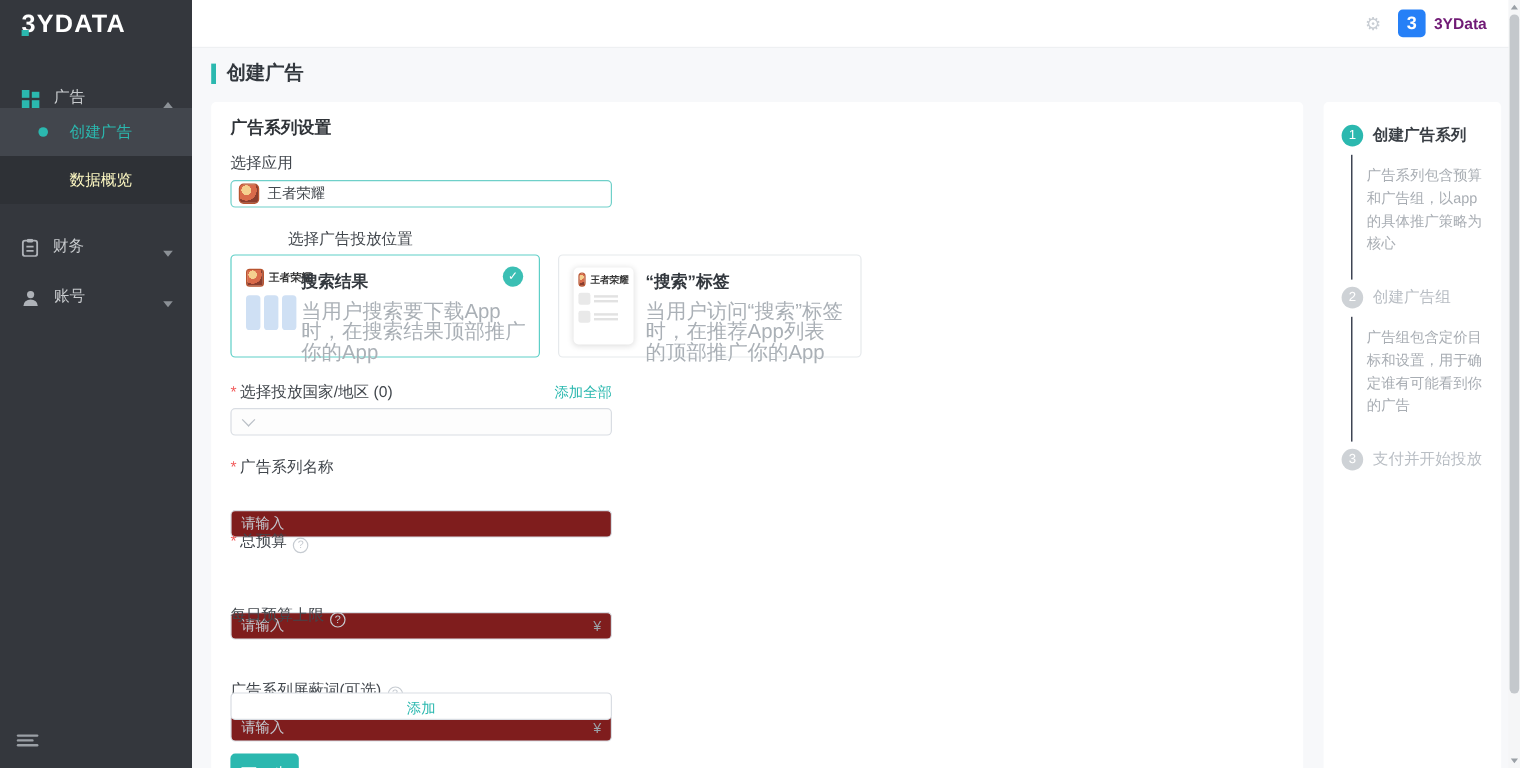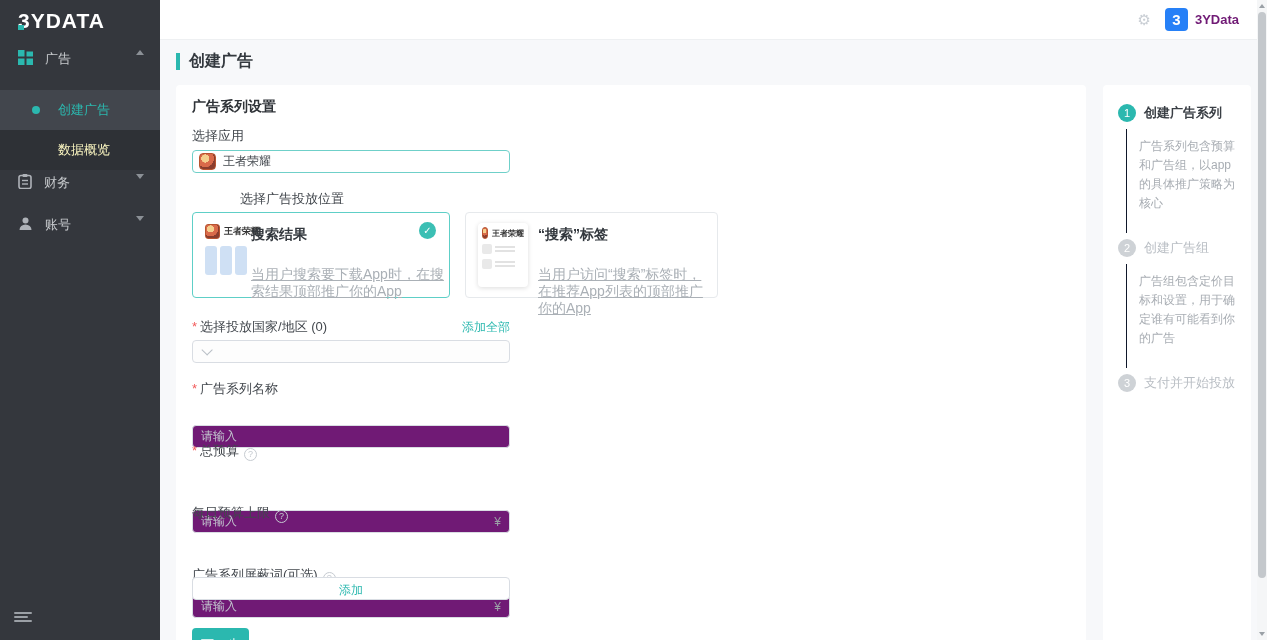--- a/index.html
+++ b/index.html
@@ -5,21 +5,21 @@
   * { margin:0; padding:0; box-sizing:border-box; }
   html,body { width:1267px; height:640px; overflow:hidden; font-family:"Liberation Sans","DejaVu Sans",sans-serif; background:#f7f8fa; }
   .abs { position:absolute; }
 
   
   .sidebar { position:absolute; left:0; top:0; width:160px; height:640px; background:#34373d; z-index:5; }
   .logo { height:42px; display:flex; align-items:center; padding-left:18px; color:#fff; font-size:21px; font-weight:bold; letter-spacing:1px; position:relative; }
   .logo .accent3 { position:relative; }
   .logo .accent3::after { content:""; position:absolute; left:0; bottom:3px; width:6px; height:5px; background:#2bb8af; }
   .menu { margin-top:8px; }
-  .menu-item { height:40px; display:flex; align-items:flex-start; padding:0 16px 0 18px; color:#c7cacd; font-size:13px; cursor:pointer; position:relative; }
+  .menu-item { height:40px; display:flex; align-items:flex-end; padding:0 16px 0 18px; color:#c7cacd; font-size:13px; cursor:pointer; position:relative; }
   .menu-item .mi-label { margin-left:12px; flex:1; }
   .caret-up { width:0; height:0; border-left:4px solid transparent; border-right:4px solid transparent; border-bottom:5px solid #8b9096; }
   .caret-down { width:0; height:0; border-left:4px solid transparent; border-right:4px solid transparent; border-top:5px solid #8b9096; }
   .submenu { background:#2e3136; }
   .sub-item { height:40px; display:flex; align-items:center; padding-left:32px; color:#fef9c3; font-size:13px; cursor:pointer; }
   .sub-item.active { background:#42464d; color:#2bb8af; }
   .dot { width:8px; height:8px; border-radius:50%; background:#2bb8af; margin-right:18px; }
   .dot.hidden { visibility:hidden; }
   .collapse-btn { position:absolute; left:14px; bottom:14px; width:18px; height:14px; cursor:pointer; }
   .collapse-btn i { display:block; height:2px; background:#9ba0a6; margin-bottom:2px; border-radius:1px; }
@@ -37,38 +37,38 @@
   .page-title { position:absolute; left:176px; top:51px; display:flex; align-items:center; }
   .title-bar { width:4px; height:17px; background:#2bb8af; margin-right:9px; }
   .title-text { font-size:16px; font-weight:bold; color:#33383e; }
 
   
   .main-card { position:absolute; left:176px; top:85px; width:910px; height:600px; background:#fff; border-radius:4px; }
   .section-title { position:absolute; left:16px; top:13px; font-size:14px; font-weight:bold; color:#2f3338; }
   .f-label { font-size:13px; color:#42474d; }
   .req { color:#f25b5b; margin-right:3px; }
   .qmark { display:inline-block; width:13px; height:13px; line-height:11px; text-align:center; border:1px solid #c6cbd1; border-radius:50%; color:#c6cbd1; font-size:9px; margin-left:5px; vertical-align:-2px; }
-  .inp { position:relative; width:318px; height:23px; border:1px solid #d9dde3; border-radius:4px; background:#701a75; display:flex; align-items:center; padding:0 8px; cursor:text; }
+  .inp { position:relative; width:318px; height:23px; border:1px solid #d9dde3; border-radius:4px; background:#7f1d1d; display:flex; align-items:center; padding:0 8px; cursor:text; }
   .inp .ph { font-size:12px; color:#c3c8cf; flex:1; }
   .inp .cur { font-size:12px; color:#9aa0a6; }
   .sel-arrow { width:8px; height:8px; border-right:1px solid #b9bfc6; border-bottom:1px solid #b9bfc6; transform:rotate(45deg) translateY(-3px); }
   .app-select { position:absolute; left:16px; top:65px; width:318px; height:23px; border:1px solid #6fd0c9; border-radius:4px; display:flex; align-items:center; padding:0 6px; cursor:pointer; }
   .app-ico { width:17px; height:17px; border-radius:4px; background:radial-gradient(circle at 35% 30%, #f5cf8e 0 28%, #d96a4a 29% 60%, #8a3d2e 61%); border:1px solid #b8542f; }
   .app-name { margin-left:7px; font-size:12px; color:#42474d; }
 
   
   .pcard { position:absolute; height:86px; border-radius:4px; background:#fff; cursor:pointer; }
   .pcard.sel { border:1px solid #5ecfc7; }
   .pcard.unsel { border:1px solid #e6e9ec; }
   .pcard .check { position:absolute; right:13px; top:9px; width:17px; height:17px; border-radius:50%; background:#3bbfb4; color:#fff; font-size:10px; display:flex; align-items:center; justify-content:center; }
   .badge { display:flex; align-items:center; white-space:nowrap; }
   .badge .bico { width:15px; height:15px; border-radius:3px; background:radial-gradient(circle at 35% 30%, #f5cf8e 0 28%, #d96a4a 29% 60%, #8a3d2e 61%); border:1px solid #b8542f; }
   .badge .bname { margin-left:4px; font-size:9px; color:#333; font-weight:bold; }
   .pc-title { font-size:14px; font-weight:bold; color:#33383e; }
-  .pc-desc { margin-top:22px; font-size:14px; color:#aab0b6; line-height:17px; width:196px;text-decoration:underline; }
+  .pc-desc { margin-top:7px; font-size:17px; color:#aab0b6; line-height:17px; width:196px; }
   .bars { display:flex; margin-top:7px; }
   .bars i { width:12px; height:29px; background:#cfe0f4; border-radius:3px; margin-right:3px; }
   .minicard { width:50px; height:64px; background:#fff; border-radius:4px; box-shadow:0 1px 5px rgba(0,0,0,.14); padding:4px; }
   .mrow { display:flex; align-items:center; margin-top:5px; }
   .mrow .sq { width:10px; height:10px; background:#e9e9e9; border-radius:2px; }
   .mrow .lns { margin-left:3px; }
   .mrow .lns i { display:block; width:20px; height:2px; background:#e2e2e2; margin:2px 0; }
 
   .link-teal { font-size:12px; color:#2bb8af; cursor:pointer; }
   .add-btn { width:318px; height:23px; border:1px solid #d9dde3; border-radius:4px; background:#fff; color:#2bb8af; font-size:12px; display:flex; align-items:center; justify-content:center; cursor:pointer; }

